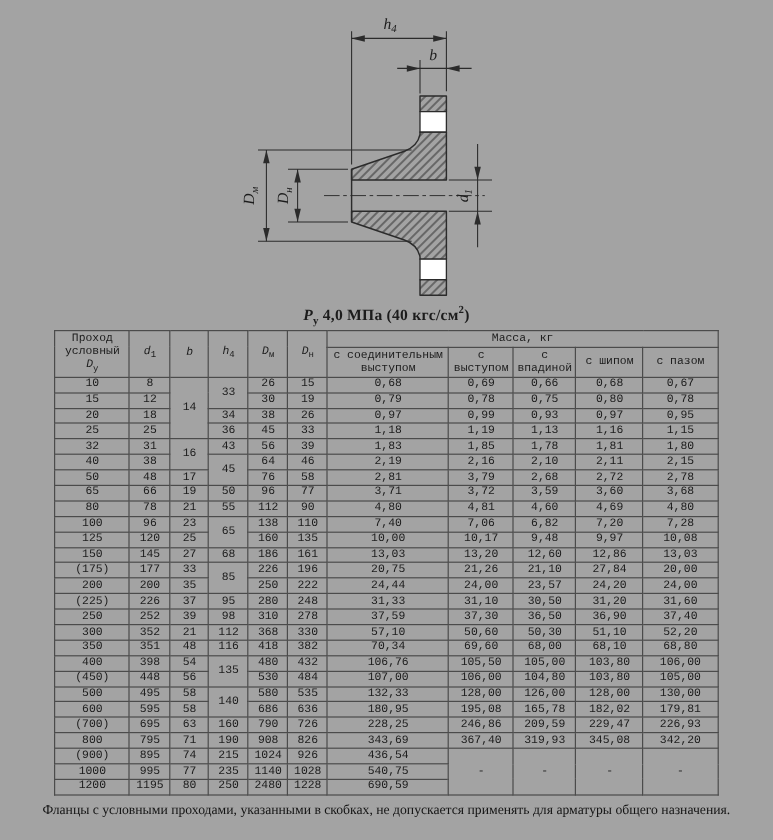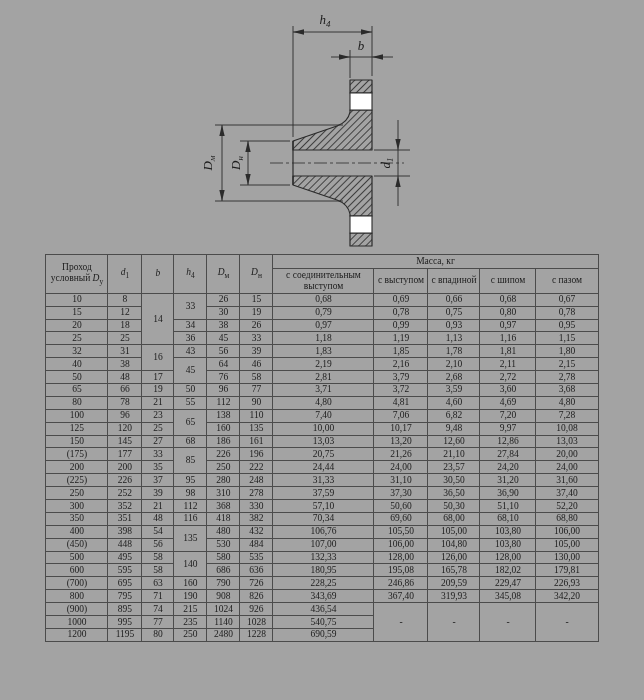--- a/index.html
+++ b/index.html
@@ -11,20 +11,21 @@
   .doc-title{
     text-align:center;font-size:13px;font-weight:bold;margin-top:3px;height:18px;
     letter-spacing:0.2px;
   }
   .doc-title .sym{font-style:italic;}
   .doc-title sub{font-size:9px;}
   .doc-title sup{font-size:9px;}
   table.flange{
     border-collapse:collapse;table-layout:fixed;width:484px;margin:4px auto 0 auto;
     font-size:9.5px;
+    font-family:Liberation Mono, monospace;
   }
   table.flange th, table.flange td{
     border:1px solid #4b4b4b;text-align:center;vertical-align:middle;
     padding:0 2px;font-weight:normal;line-height:1.15;
   }
   table.flange td{height:11.9px;}
   table.flange thead th{padding:1px 2px;}
   .sym{font-style:italic;}
   sub{font-size:7.5px;}
   .footnote{
@@ -105,20 +106,21 @@
         <line x1="374" y1="150" x2="410" y2="150"></line>
         <line x1="374" y1="176" x2="410" y2="176"></line>
         <line x1="398" y1="120" x2="398" y2="206"></line>
         <path d="M398,150 l-2.7,-11 h5.4 Z" fill="#2b2b2b" stroke="none"></path>
         <path d="M398,176 l-2.7,11 h5.4 Z" fill="#2b2b2b" stroke="none"></path>
       </g>
       <text font-size="13" text-anchor="middle" transform="rotate(-90 390 163)" x="390" y="163"><tspan>d</tspan><tspan font-size="9" dy="3">1</tspan></text>
     </svg>
   </div>
 
+  <div class="doc-title"><span class="sym">Р</span><sub>у</sub><span> 4,0 МПа (40 кгс/см</span><sup>2</sup><span>)</span></div>
 
   <table class="flange">
     <colgroup>
       <col class="c-dy">
         <col class="c-d1">
         <col class="c-b">
         <col class="c-h4">
         <col class="c-dm">
         <col class="c-dn">
       <col class="c-m1">
@@ -478,14 +480,15 @@
           <td>1195</td>
           <td>80</td>
           <td>250</td>
           <td>2480</td>
           <td>1228</td>
           <td>690,59</td>
         </tr>
       </tbody>
   </table>
 
+  <div class="footnote">Фланцы с условными проходами, указанными в скобках, не допускается применять для арматуры общего назначения.</div>
 
 </div>
 
 </body></html>

